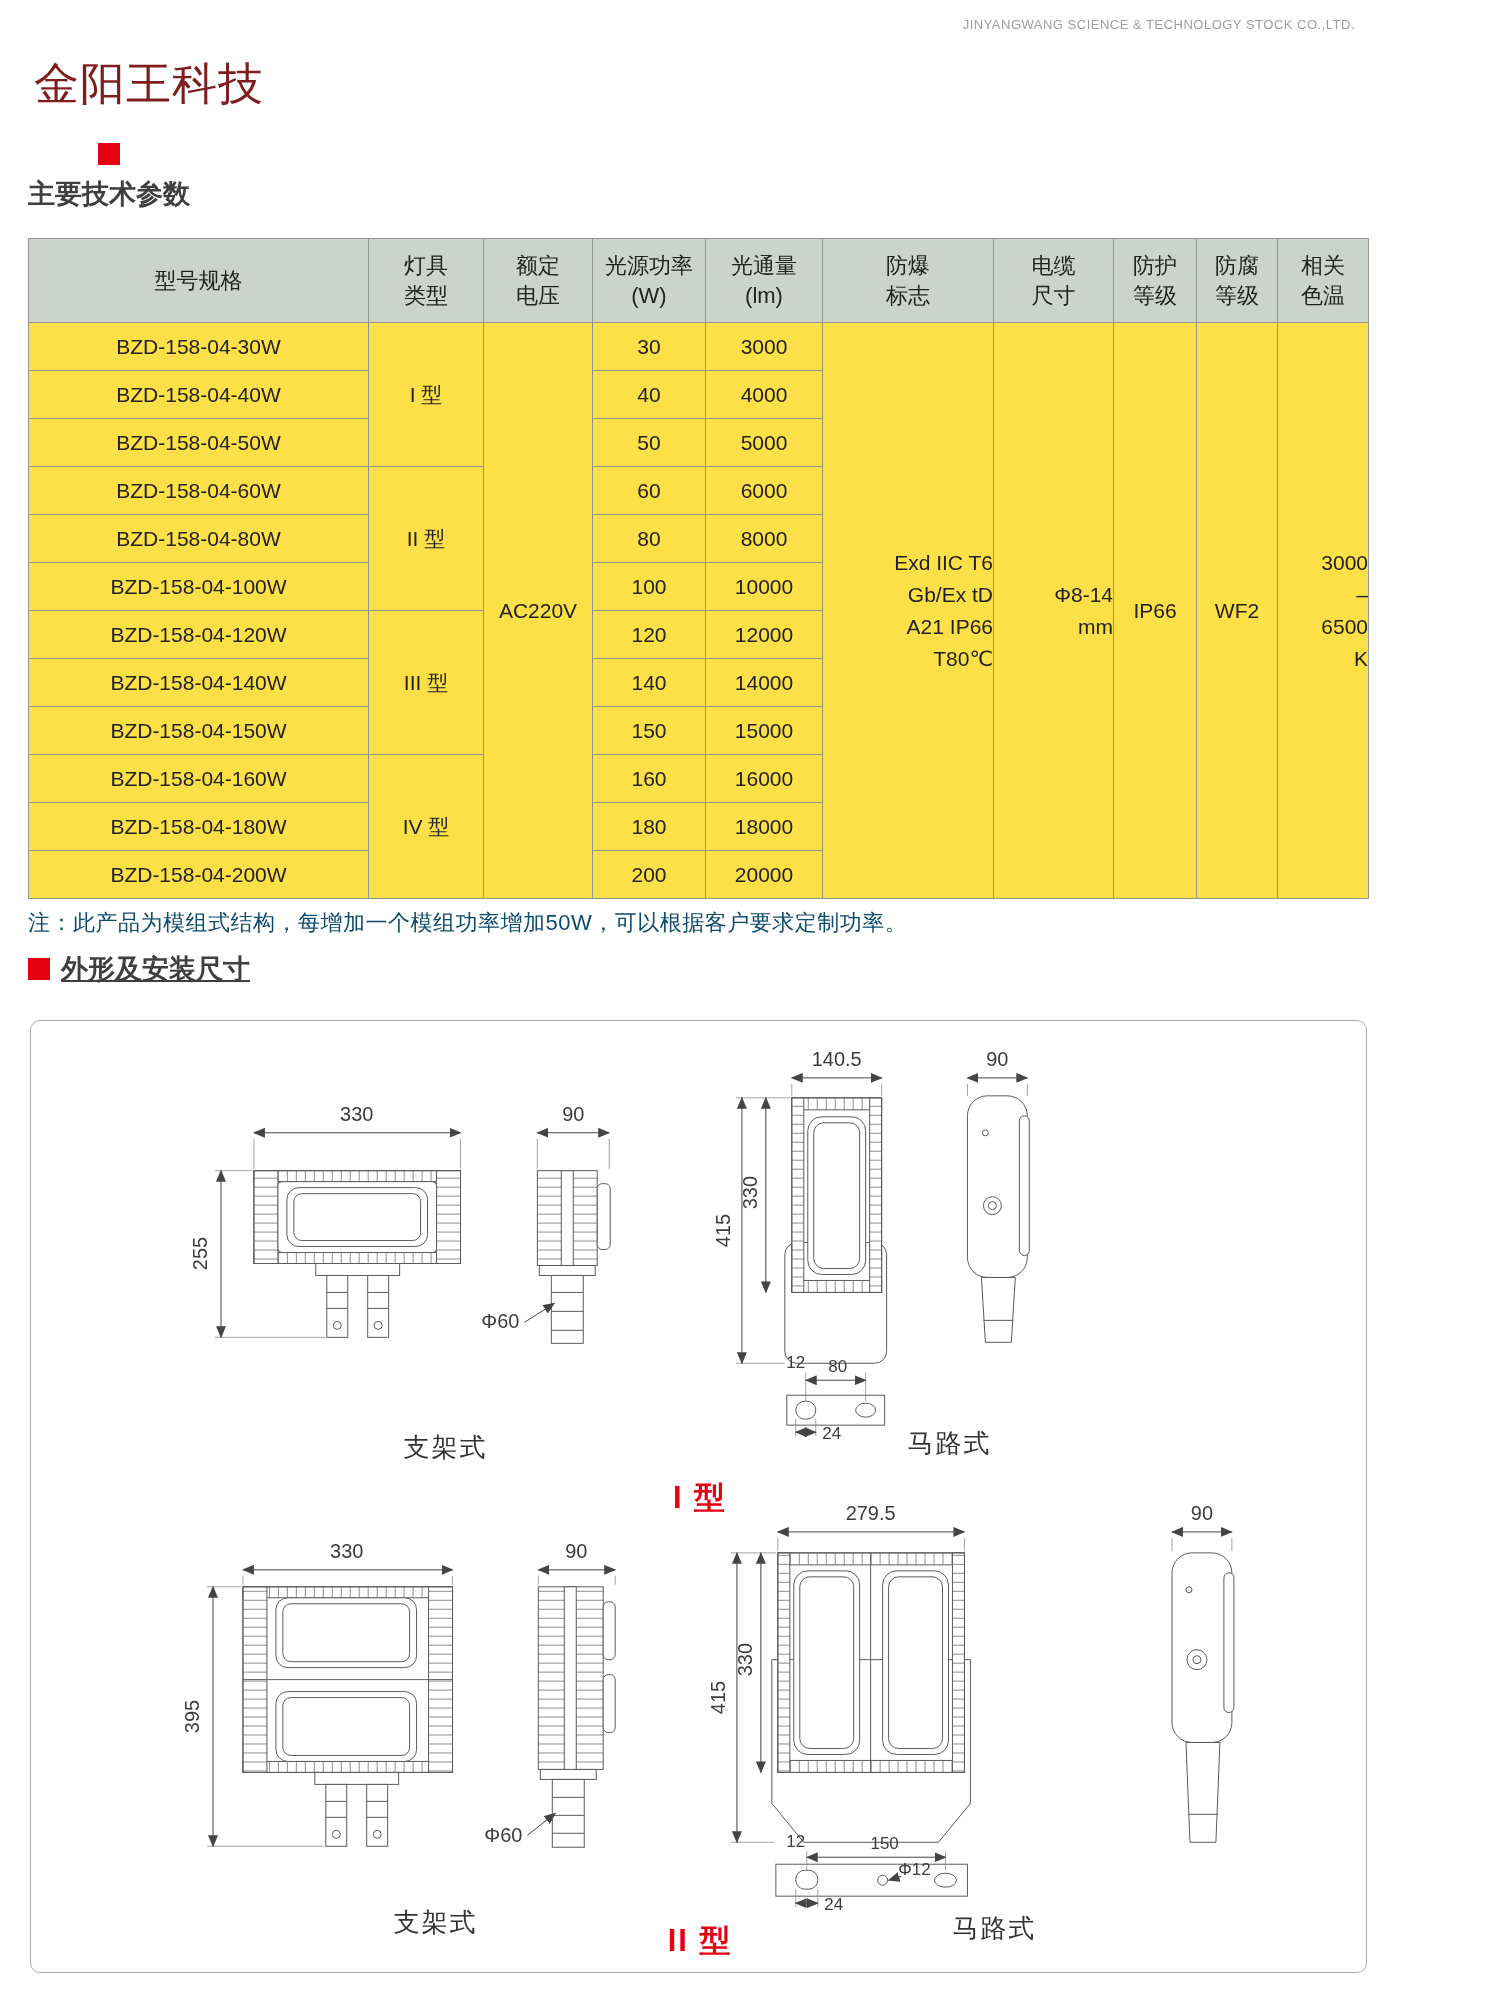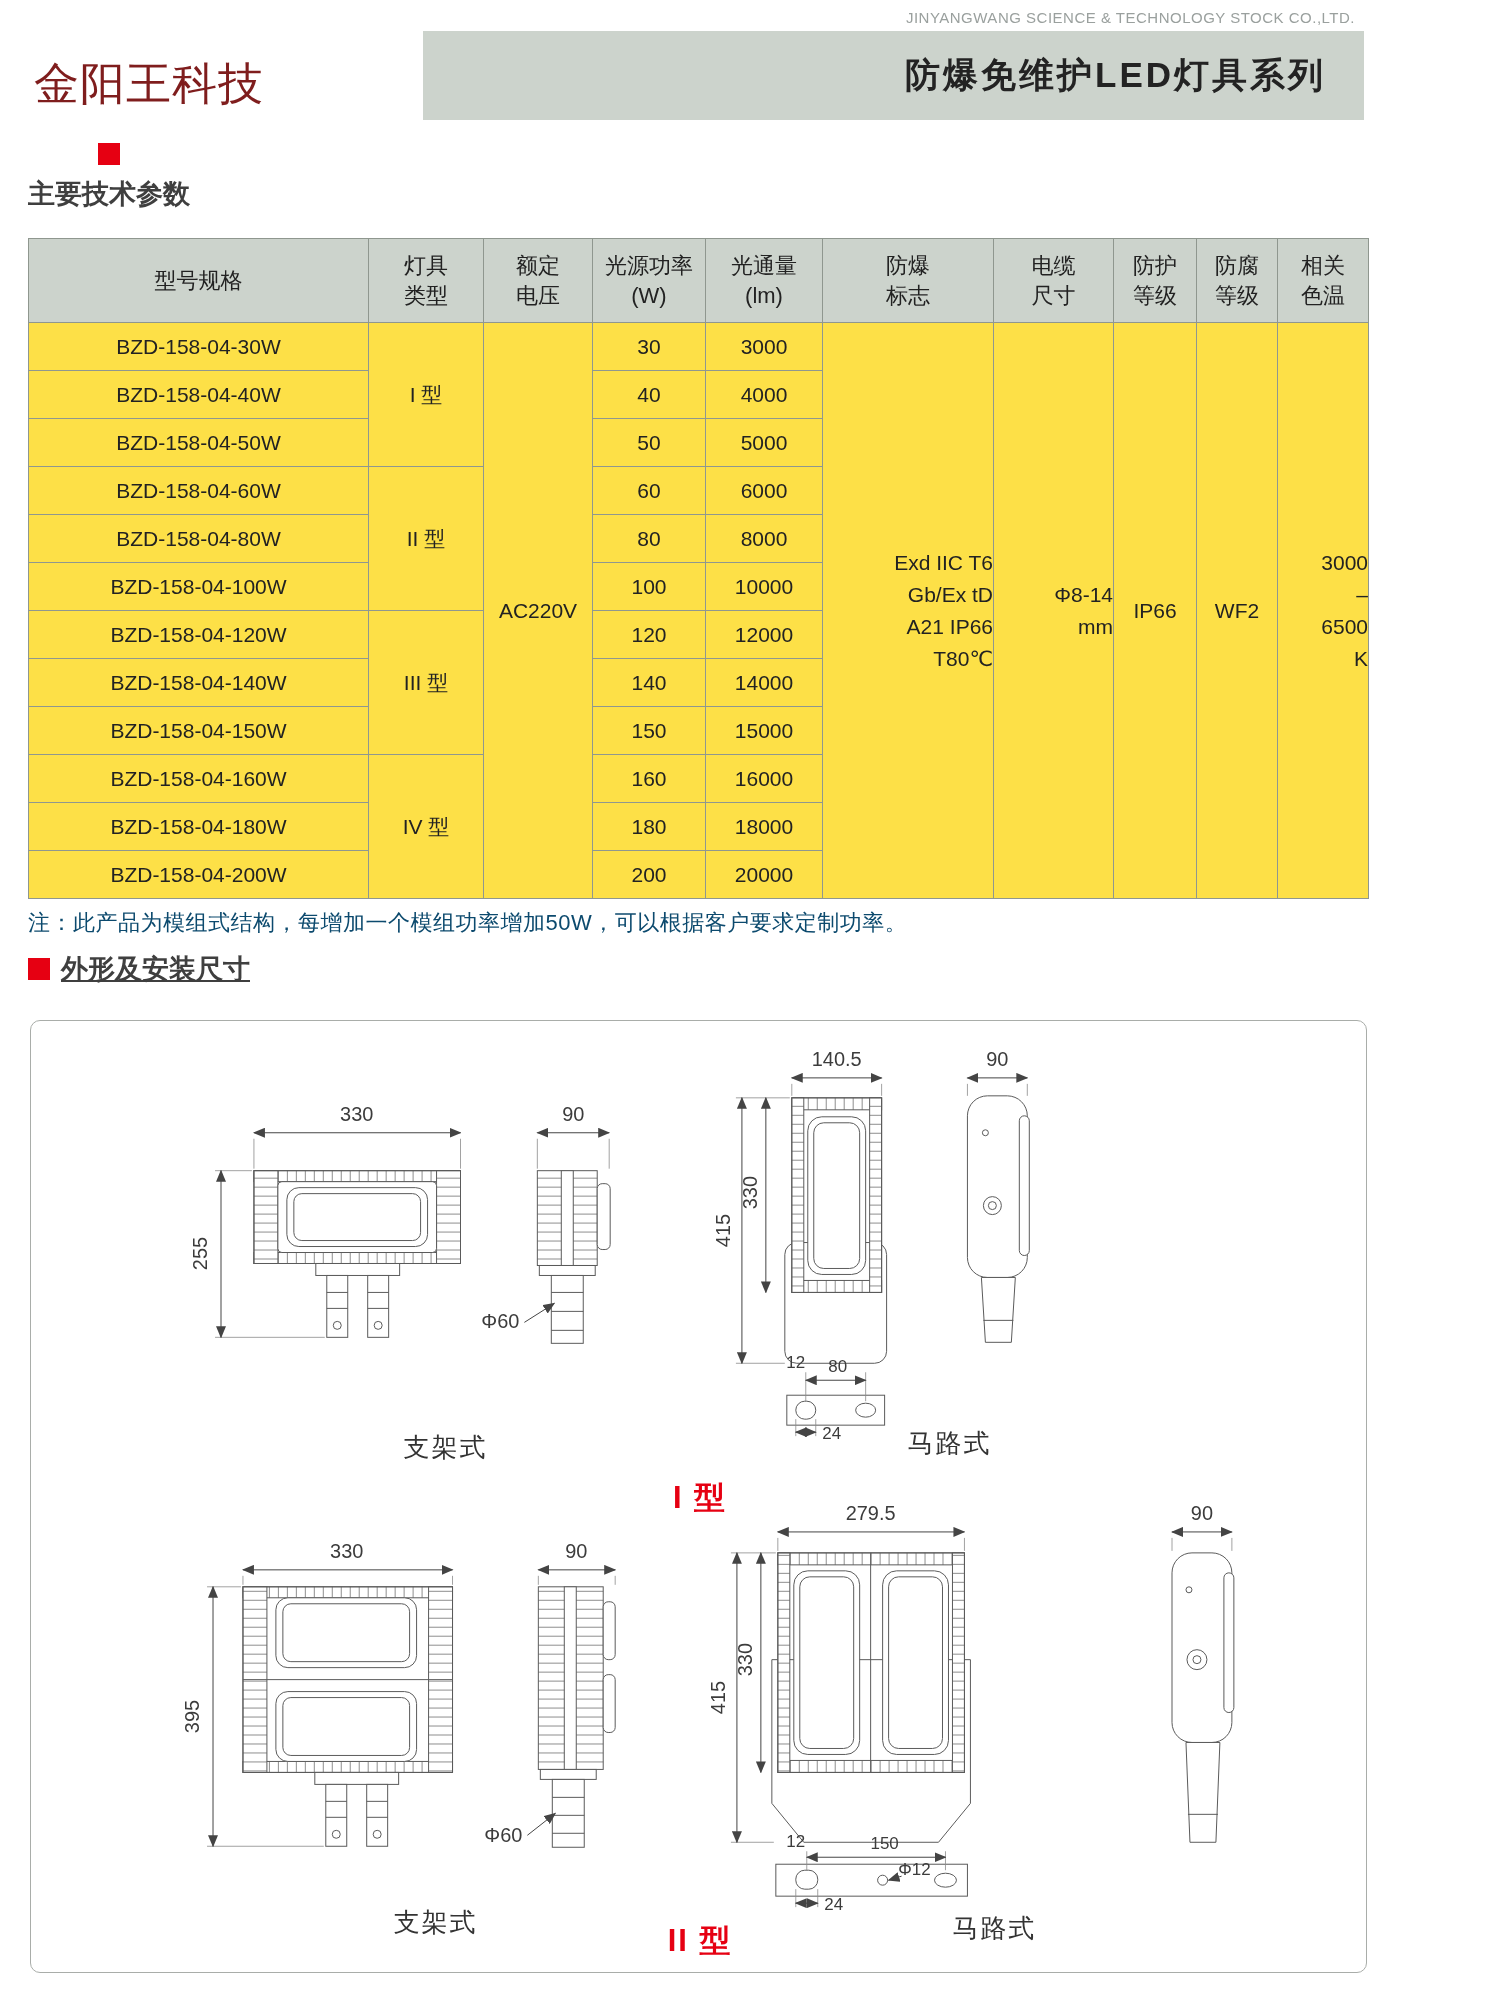--- a/index.html
+++ b/index.html
@@ -1,19 +1,19 @@
 <!DOCTYPE html>
 <html><head>
 <meta charset="utf-8">
 <style>
   html,body{margin:0;padding:0;background:#ffffff;}
   body{width:1498px;height:2004px;position:relative;font-family:"Liberation Sans","DejaVu Sans",sans-serif;color:#1a1a1a;}
   .page{position:absolute;inset:0;background:#fff;overflow:hidden;}
 
-  .company{position:absolute;top:9px;right:143px;font-size:15px;color:#9aa09e;letter-spacing:.5px;}
+  .company{position:absolute;top:17px;right:143px;font-size:13px;color:#9aa09e;letter-spacing:.5px;}
 
   .banner{position:absolute;left:423px;top:31px;width:941px;height:89px;background:#ccd3cc;
           display:flex;align-items:center;justify-content:flex-end;padding-right:38px;box-sizing:border-box;}
   .banner-title{font-size:35px;font-weight:bold;letter-spacing:3px;color:#232323;}
 
   .logo{position:absolute;left:34px;top:48px;}
   .logo-en{position:relative;font-size:66px;font-weight:900;color:#e60012;line-height:1;letter-spacing:-2px;}
   .logo-mark{position:absolute;top:-14px;left:156px;font-size:52px;color:#e60012;font-weight:900;}
   .logo-cn{font-size:45px;font-weight:400;color:#7f1d1d;letter-spacing:1px;margin-top:6px;}
 
@@ -55,23 +55,20 @@
 <body>
 
 <div class="page">
 
   <div class="company">JINYANGWANG SCIENCE &amp; TECHNOLOGY STOCK CO.,LTD.</div>
 
   <div class="logo">
     <div class="logo-cn">金阳王科技</div>
   </div>
 
-  <div class="banner">
-    <span class="banner-title">防爆免维护LED灯具系列</span>
-  </div>
 
   <div class="sec sec1">
     <span class="sq"></span>
     <span>主要技术参数</span>
   </div>
 
   <table class="spec">
     <colgroup>
       <col style="width:340px">
         <col style="width:115px">

